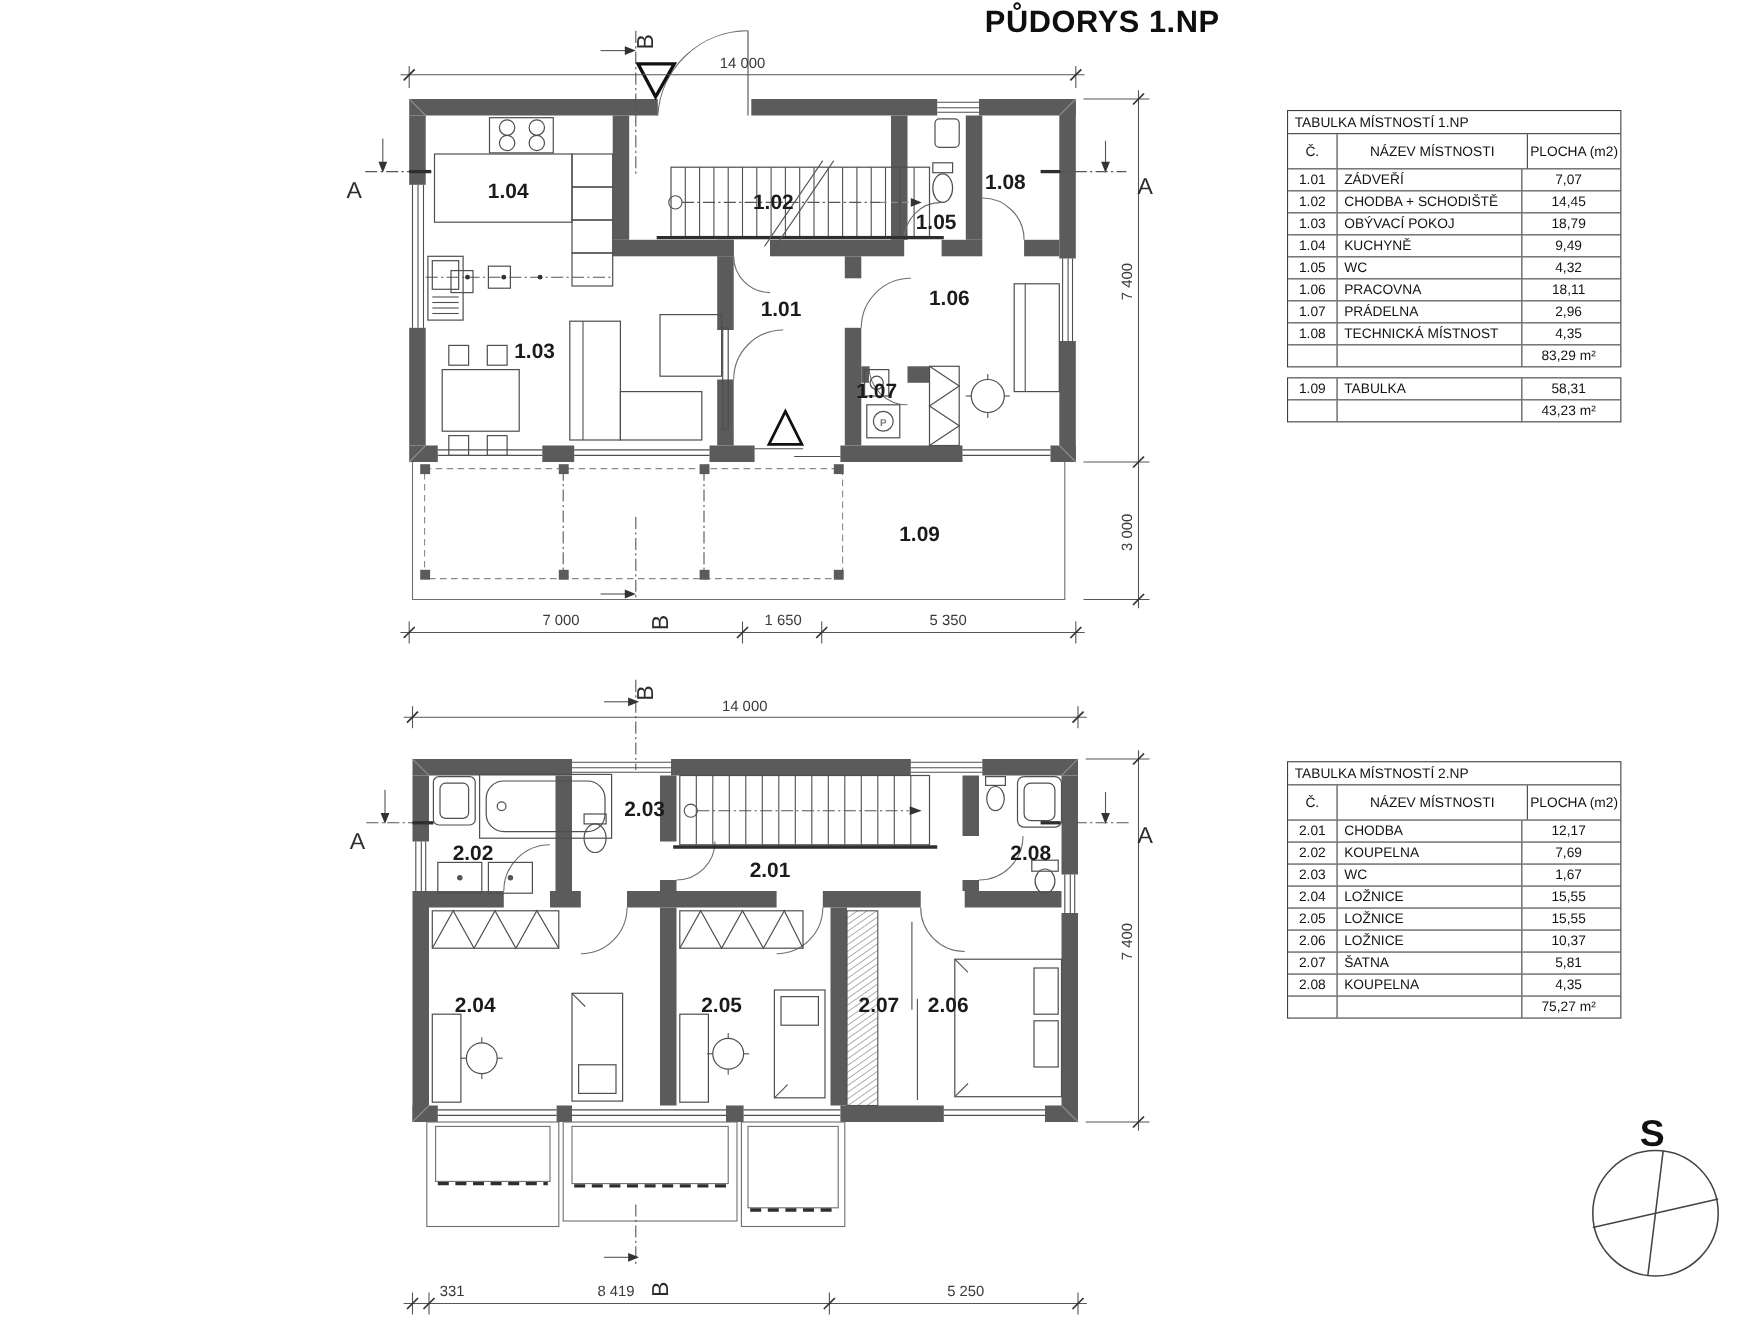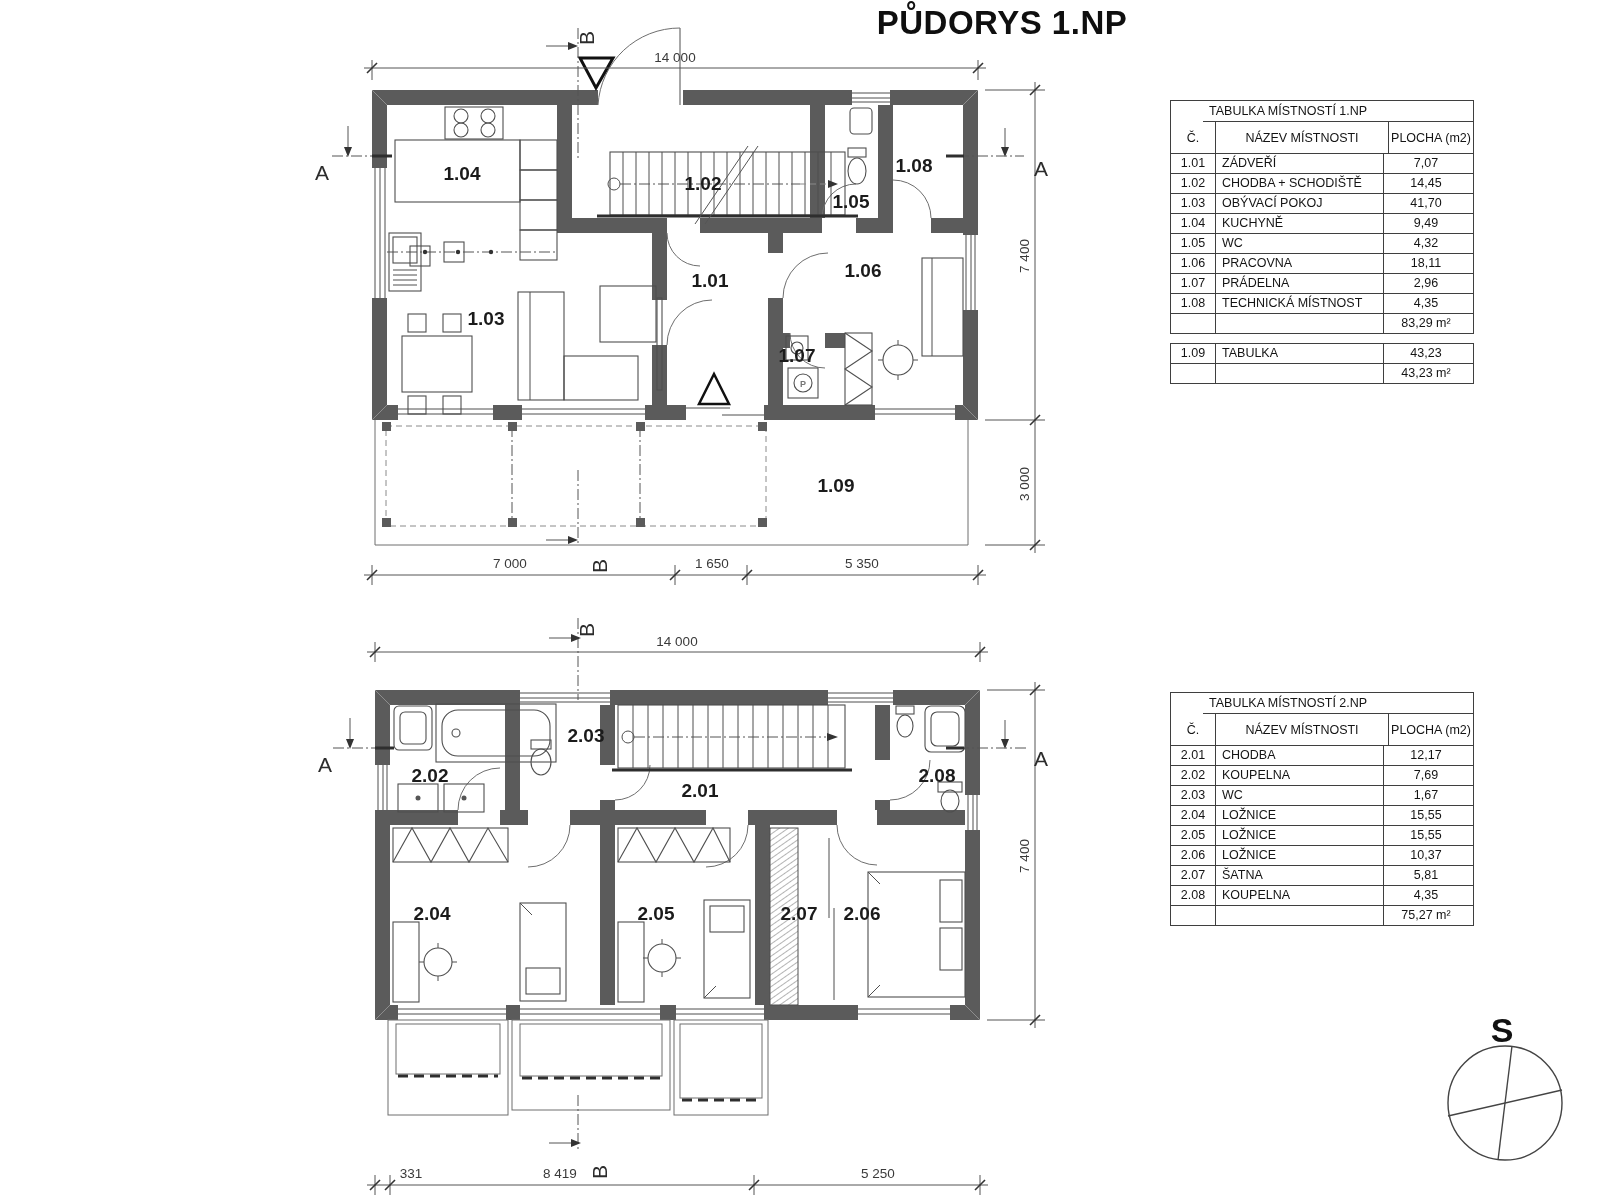--- a/index.html
+++ b/index.html
@@ -20,26 +20,26 @@
   .furnN{stroke:#4f4f4f;stroke-width:1.1;fill:none;}
   .rl{font:bold 19px "Liberation Sans",sans-serif;fill:#1b1b1b;text-anchor:middle;}
   .dt{font:13.5px "Liberation Sans",sans-serif;fill:#3a3a3a;text-anchor:middle;}
   .sec{font:21px "Liberation Sans",sans-serif;fill:#2c2c2c;text-anchor:middle;}
   .tri{fill:#fff;stroke:#111;stroke-width:3;}
   .tri2{fill:none;stroke:#111;stroke-width:2.5;}
   .compass{stroke:#444;stroke-width:1.4;fill:none;}
   .sN{font:bold 34px "Liberation Sans",sans-serif;fill:#111;text-anchor:middle;}
   .pp{font:bold 9px "Liberation Sans",sans-serif;fill:#777;text-anchor:middle;}
   
-  .title{position:absolute;width:260px;text-align:center;font-weight:800;font-size:33px;
+  .title{position:absolute;width:260px;text-align:center;font-weight:800;font-size:28px;
          letter-spacing:.5px;color:#0f0f0f;font-family:"Liberation Sans",sans-serif;}
   
   .rtable{position:absolute;left:1170px;width:302px;border:1.3px solid #3f3f3f;background:#fff;
           font-size:12.5px;color:#141414;}
-  .t-title{height:20px;line-height:20px;padding-left:6px;border-bottom:1px solid #3f3f3f;margin-left:32px;}
+  .t-title{height:20px;line-height:20px;padding-left:6px;border-bottom:1px solid #3f3f3f;}
   .t-head{display:flex;height:31px;border-bottom:1px solid #3f3f3f;}
   .t-head span{display:flex;align-items:center;justify-content:center;}
   .t-row,.t-total{display:flex;height:19px;line-height:19px;}
   .t-row{border-bottom:1px solid #3f3f3f;}
   .t-total{font-weight:normal;}
   .c-num{width:44px;text-align:center;border-right:1px solid #3f3f3f;}
   .c-name{flex:1;padding-left:6px;border-right:1px solid #3f3f3f;}
   .t-head .c-name{padding-left:0;}
   .c-area{width:84px;text-align:center;padding-right:5px;}
 </style>
@@ -592,21 +592,21 @@
         <span class="c-area">7,07</span>
       </div>
   <div class="t-row">
         <span class="c-num">1.02</span>
         <span class="c-name">CHODBA + SCHODIŠTĚ</span>
         <span class="c-area">14,45</span>
       </div>
   <div class="t-row">
         <span class="c-num">1.03</span>
         <span class="c-name">OBÝVACÍ POKOJ</span>
-        <span class="c-area">41,70</span>
+        <span class="c-area">18,79</span>
       </div>
   <div class="t-row">
         <span class="c-num">1.04</span>
         <span class="c-name">KUCHYNĚ</span>
         <span class="c-area">9,49</span>
       </div>
   <div class="t-row">
         <span class="c-num">1.05</span>
         <span class="c-name">WC</span>
         <span class="c-area">4,32</span>
@@ -630,21 +630,21 @@
         <span class="c-num"></span>
         <span class="c-name"></span>
         <span class="c-area">83,29 m²</span>
       </div>
 </div>
 
 <div class="rtable" style="top:343px;">
   <div class="t-row">
         <span class="c-num">1.09</span>
         <span class="c-name">TABULKA</span>
-        <span class="c-area">43,23</span>
+        <span class="c-area">58,31</span>
       </div>
   <div class="t-total">
         <span class="c-num"></span>
         <span class="c-name"></span>
         <span class="c-area">43,23 m²</span>
       </div>
 </div>
 
 <div class="rtable" style="top:692px;">
   <div class="t-title">TABULKA MÍSTNOSTÍ 2.NP</div>

